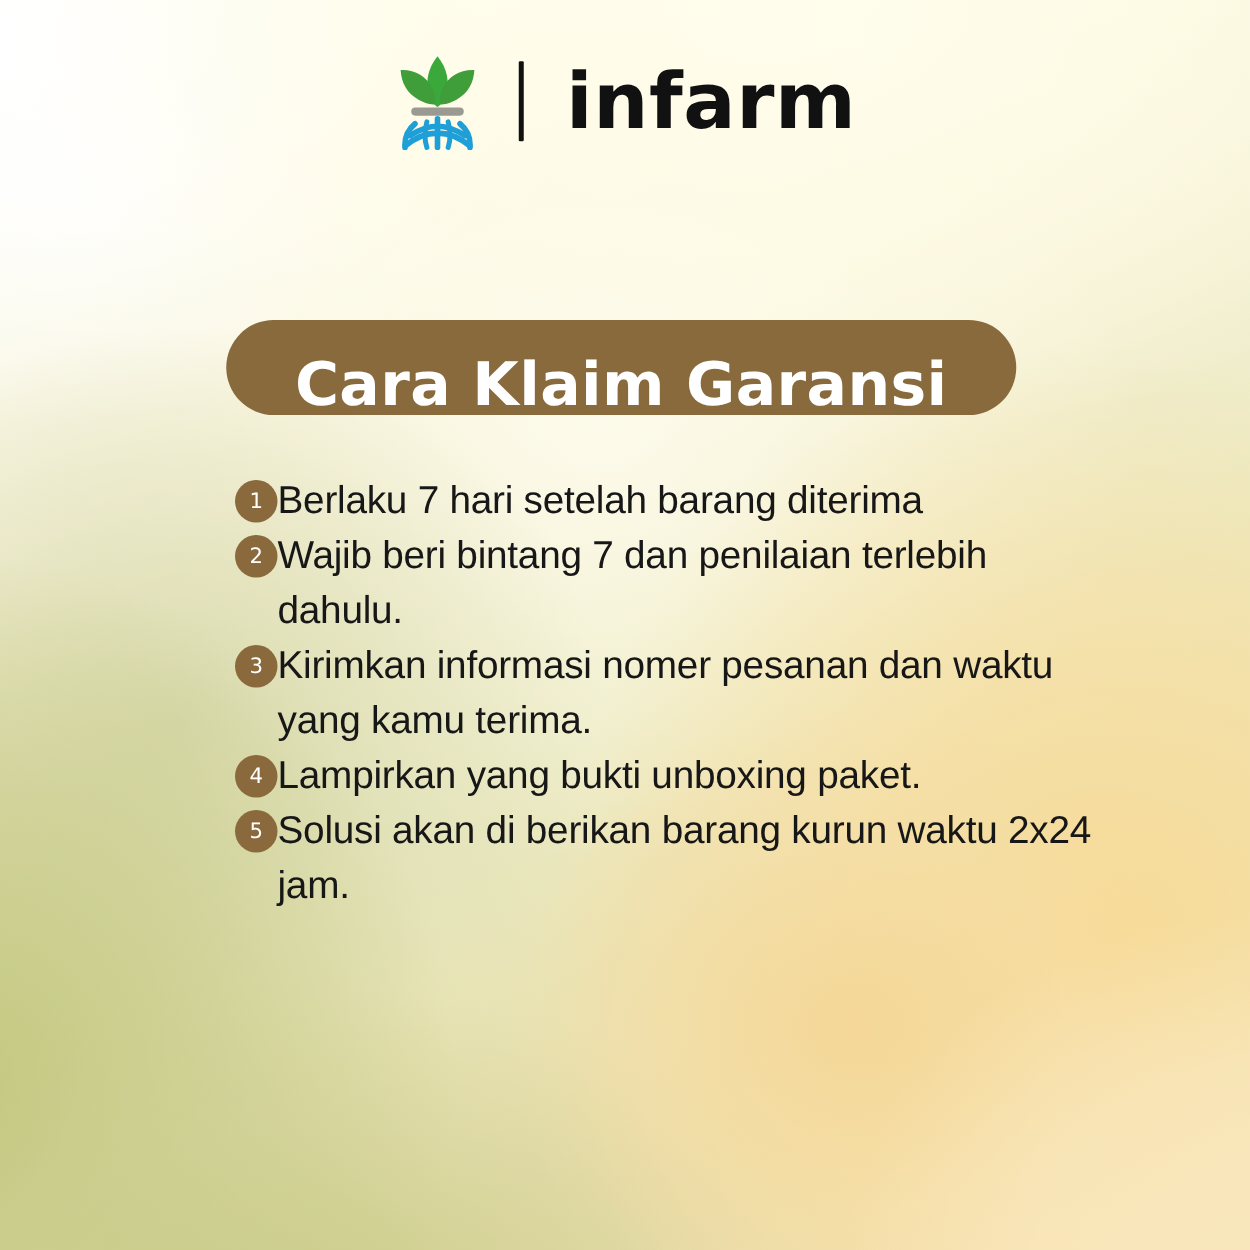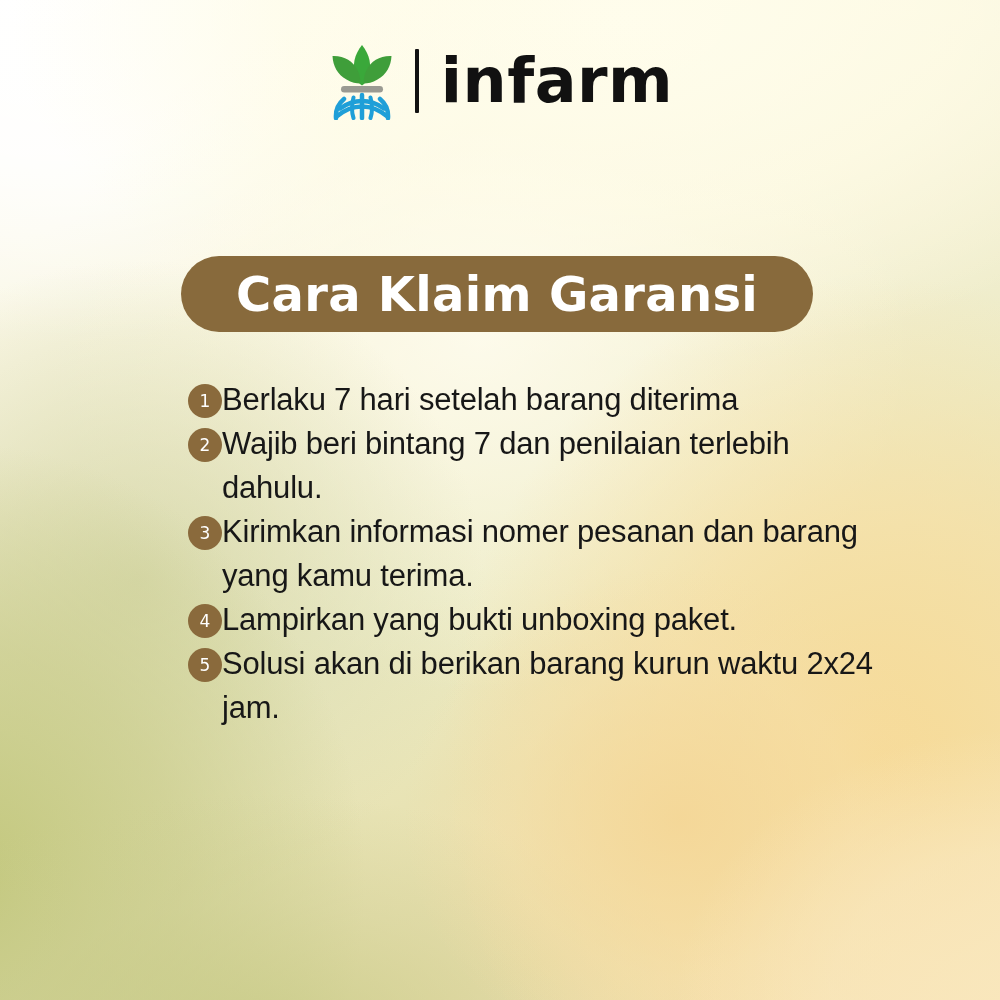--- a/index.html
+++ b/index.html
@@ -102,21 +102,21 @@
 
   
   .brand {
     position: absolute;
     top: 42px;
     left: 0;
     right: 0;
     display: flex;
     align-items: center;
     justify-content: center;
-    gap: 0;
+    gap: 12px;
   }
   .brand-mark {
     width: 70px;
     height: 78px;
     display: block;
   }
   .brand-divider {
     width: 4px;
     height: 64px;
     background: #111111;
@@ -136,21 +136,21 @@
   
   .title-pill {
     position: absolute;
     top: 256px;
     left: 181px;
     width: 632px;
     height: 76px;
     background: #886a3c;
     border-radius: 40px;
     display: flex;
-    align-items: center;
+    align-items: flex-end;
     justify-content: center;
     box-sizing: border-box;
   }
   .title-text {
     font-family: "DejaVu Sans", sans-serif;
     font-size: 48px;
     font-weight: bold;
     color: #ffffff;
     letter-spacing: 0.3px;
     line-height: 1;
@@ -250,21 +250,21 @@
         <div class="step-text">Berlaku 7 hari setelah barang diterima</div>
       </div>
 
       <div class="step-row">
         <div class="step-badge">2</div>
         <div class="step-text">Wajib beri bintang 7 dan penilaian terlebih dahulu.</div>
       </div>
 
       <div class="step-row">
         <div class="step-badge">3</div>
-        <div class="step-text">Kirimkan informasi nomer pesanan dan barang yang kamu terima.</div>
+        <div class="step-text">Kirimkan informasi nomer pesanan dan waktu yang kamu terima.</div>
       </div>
 
       <div class="step-row">
         <div class="step-badge">4</div>
         <div class="step-text">Lampirkan yang bukti unboxing paket.</div>
       </div>
 
       <div class="step-row">
         <div class="step-badge">5</div>
         <div class="step-text">Solusi akan di berikan barang kurun waktu 2x24 jam.</div>

